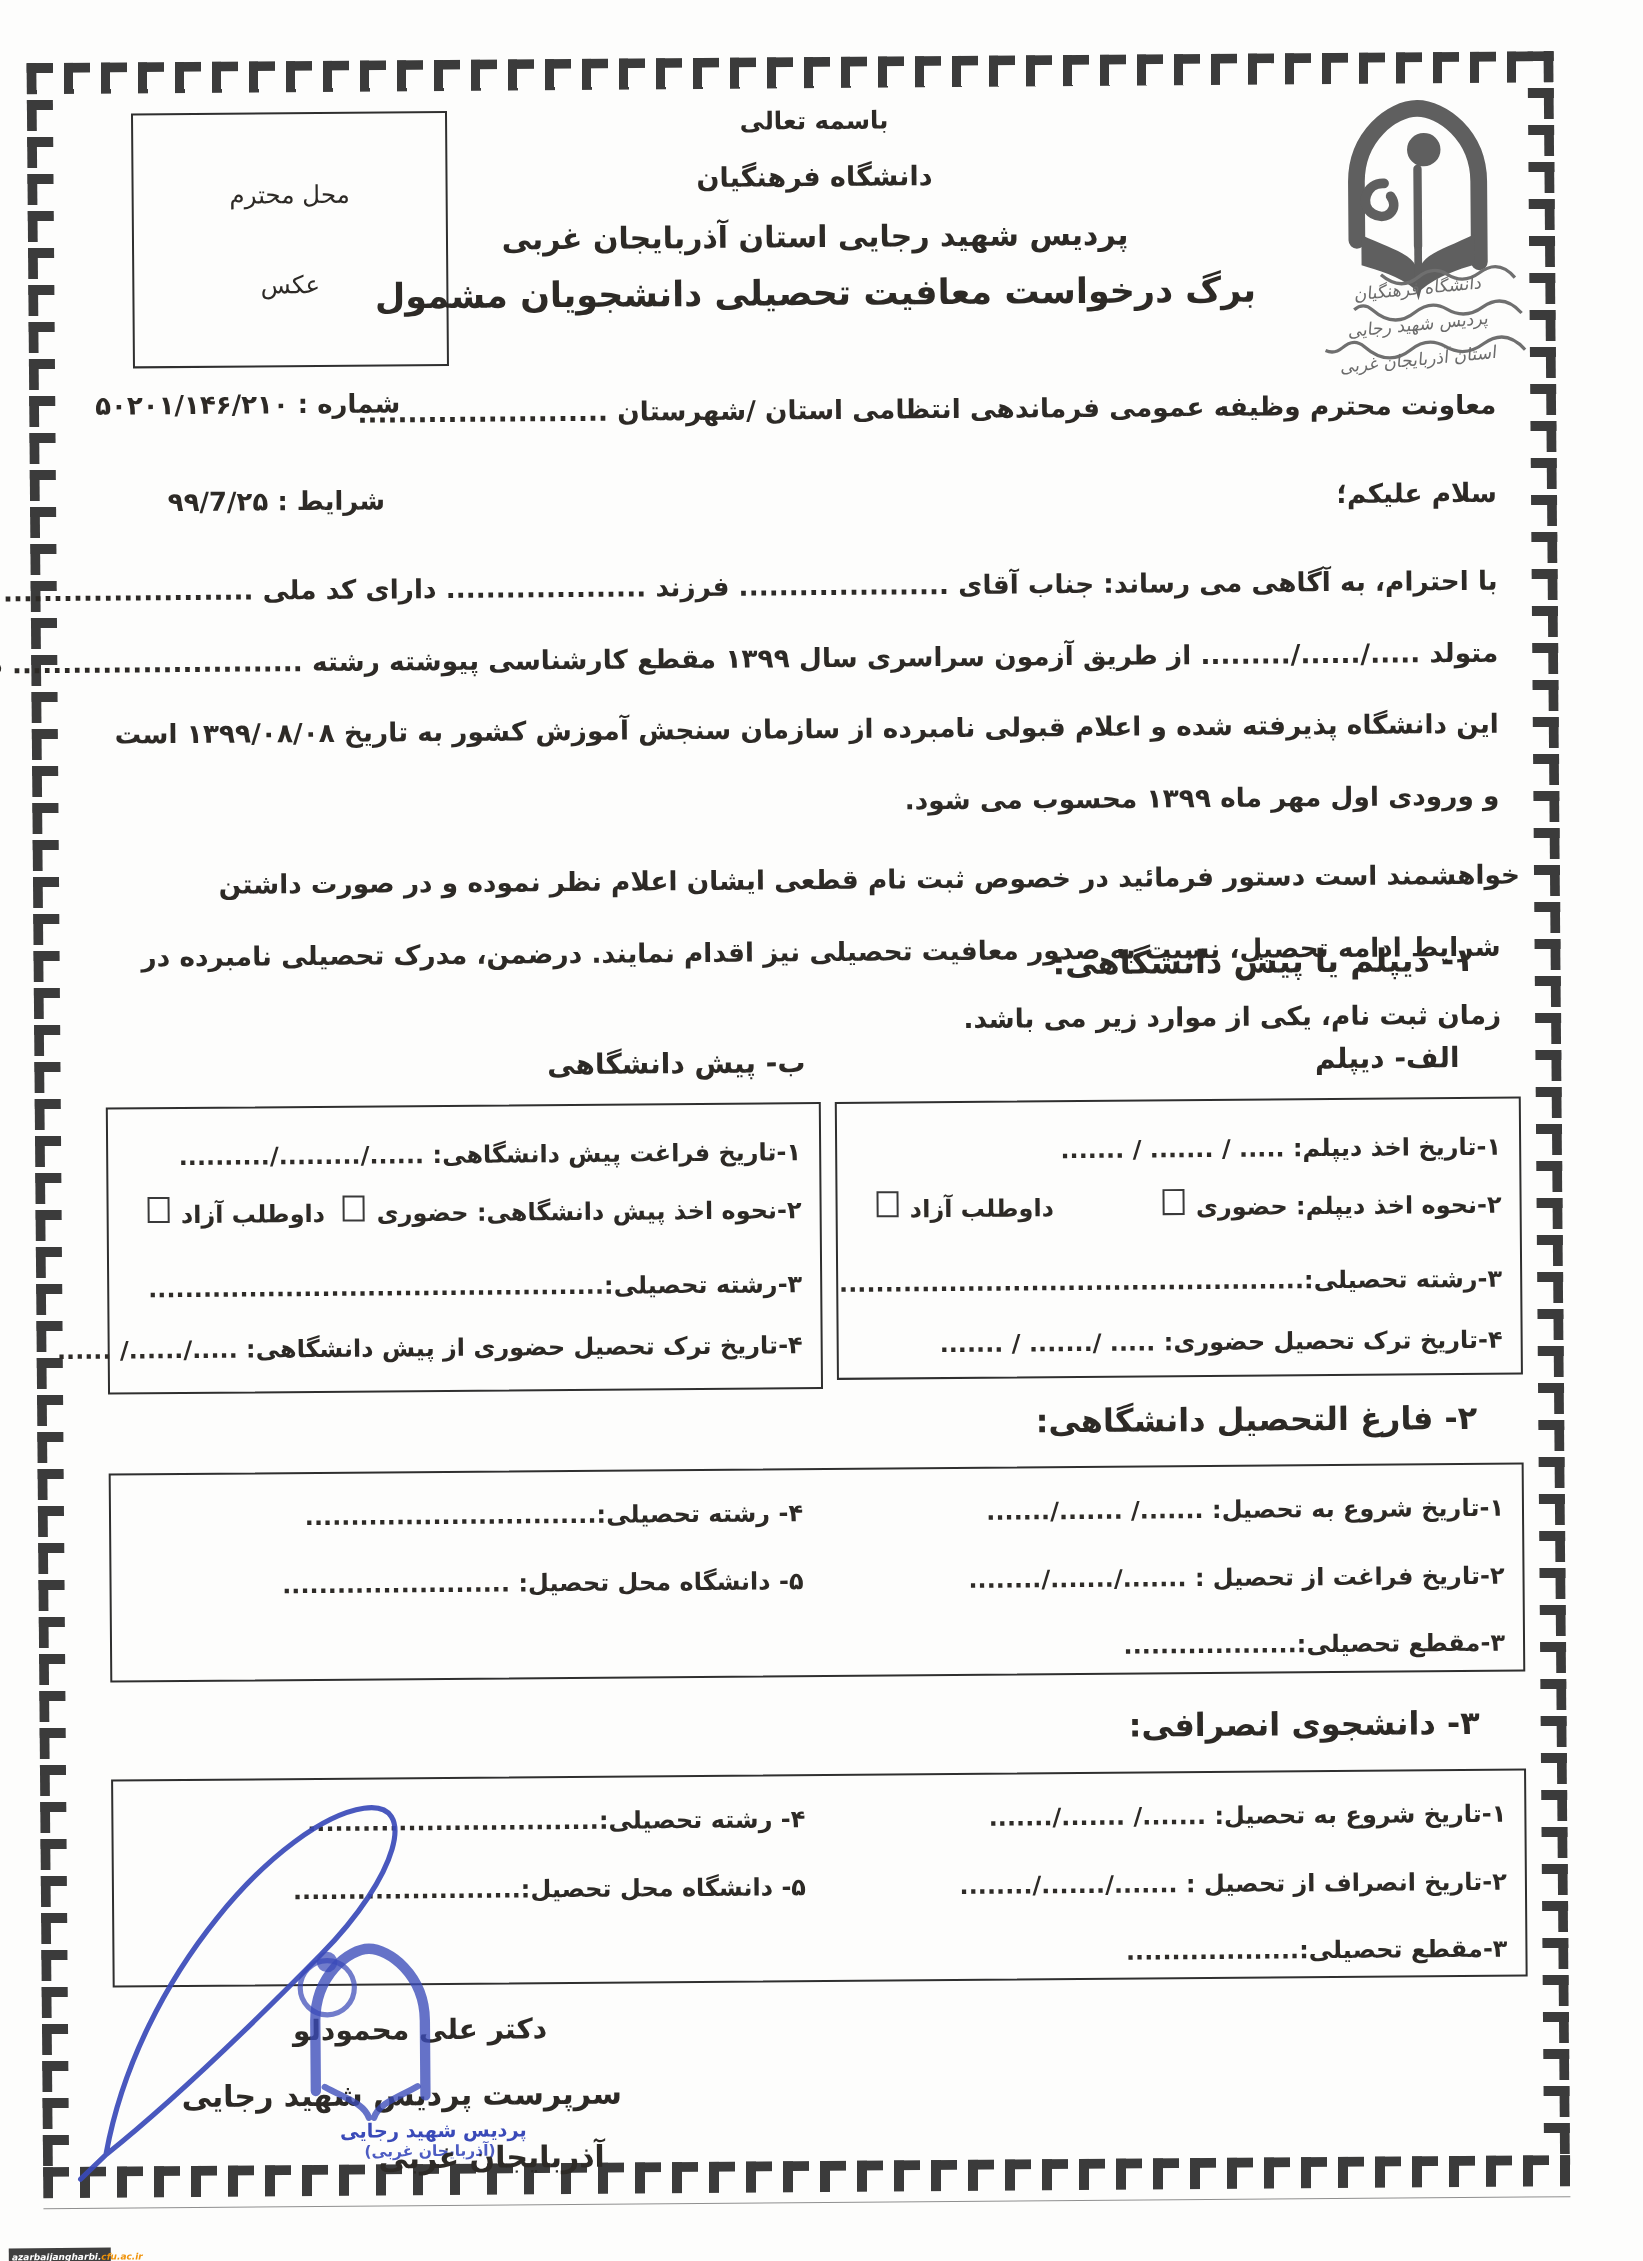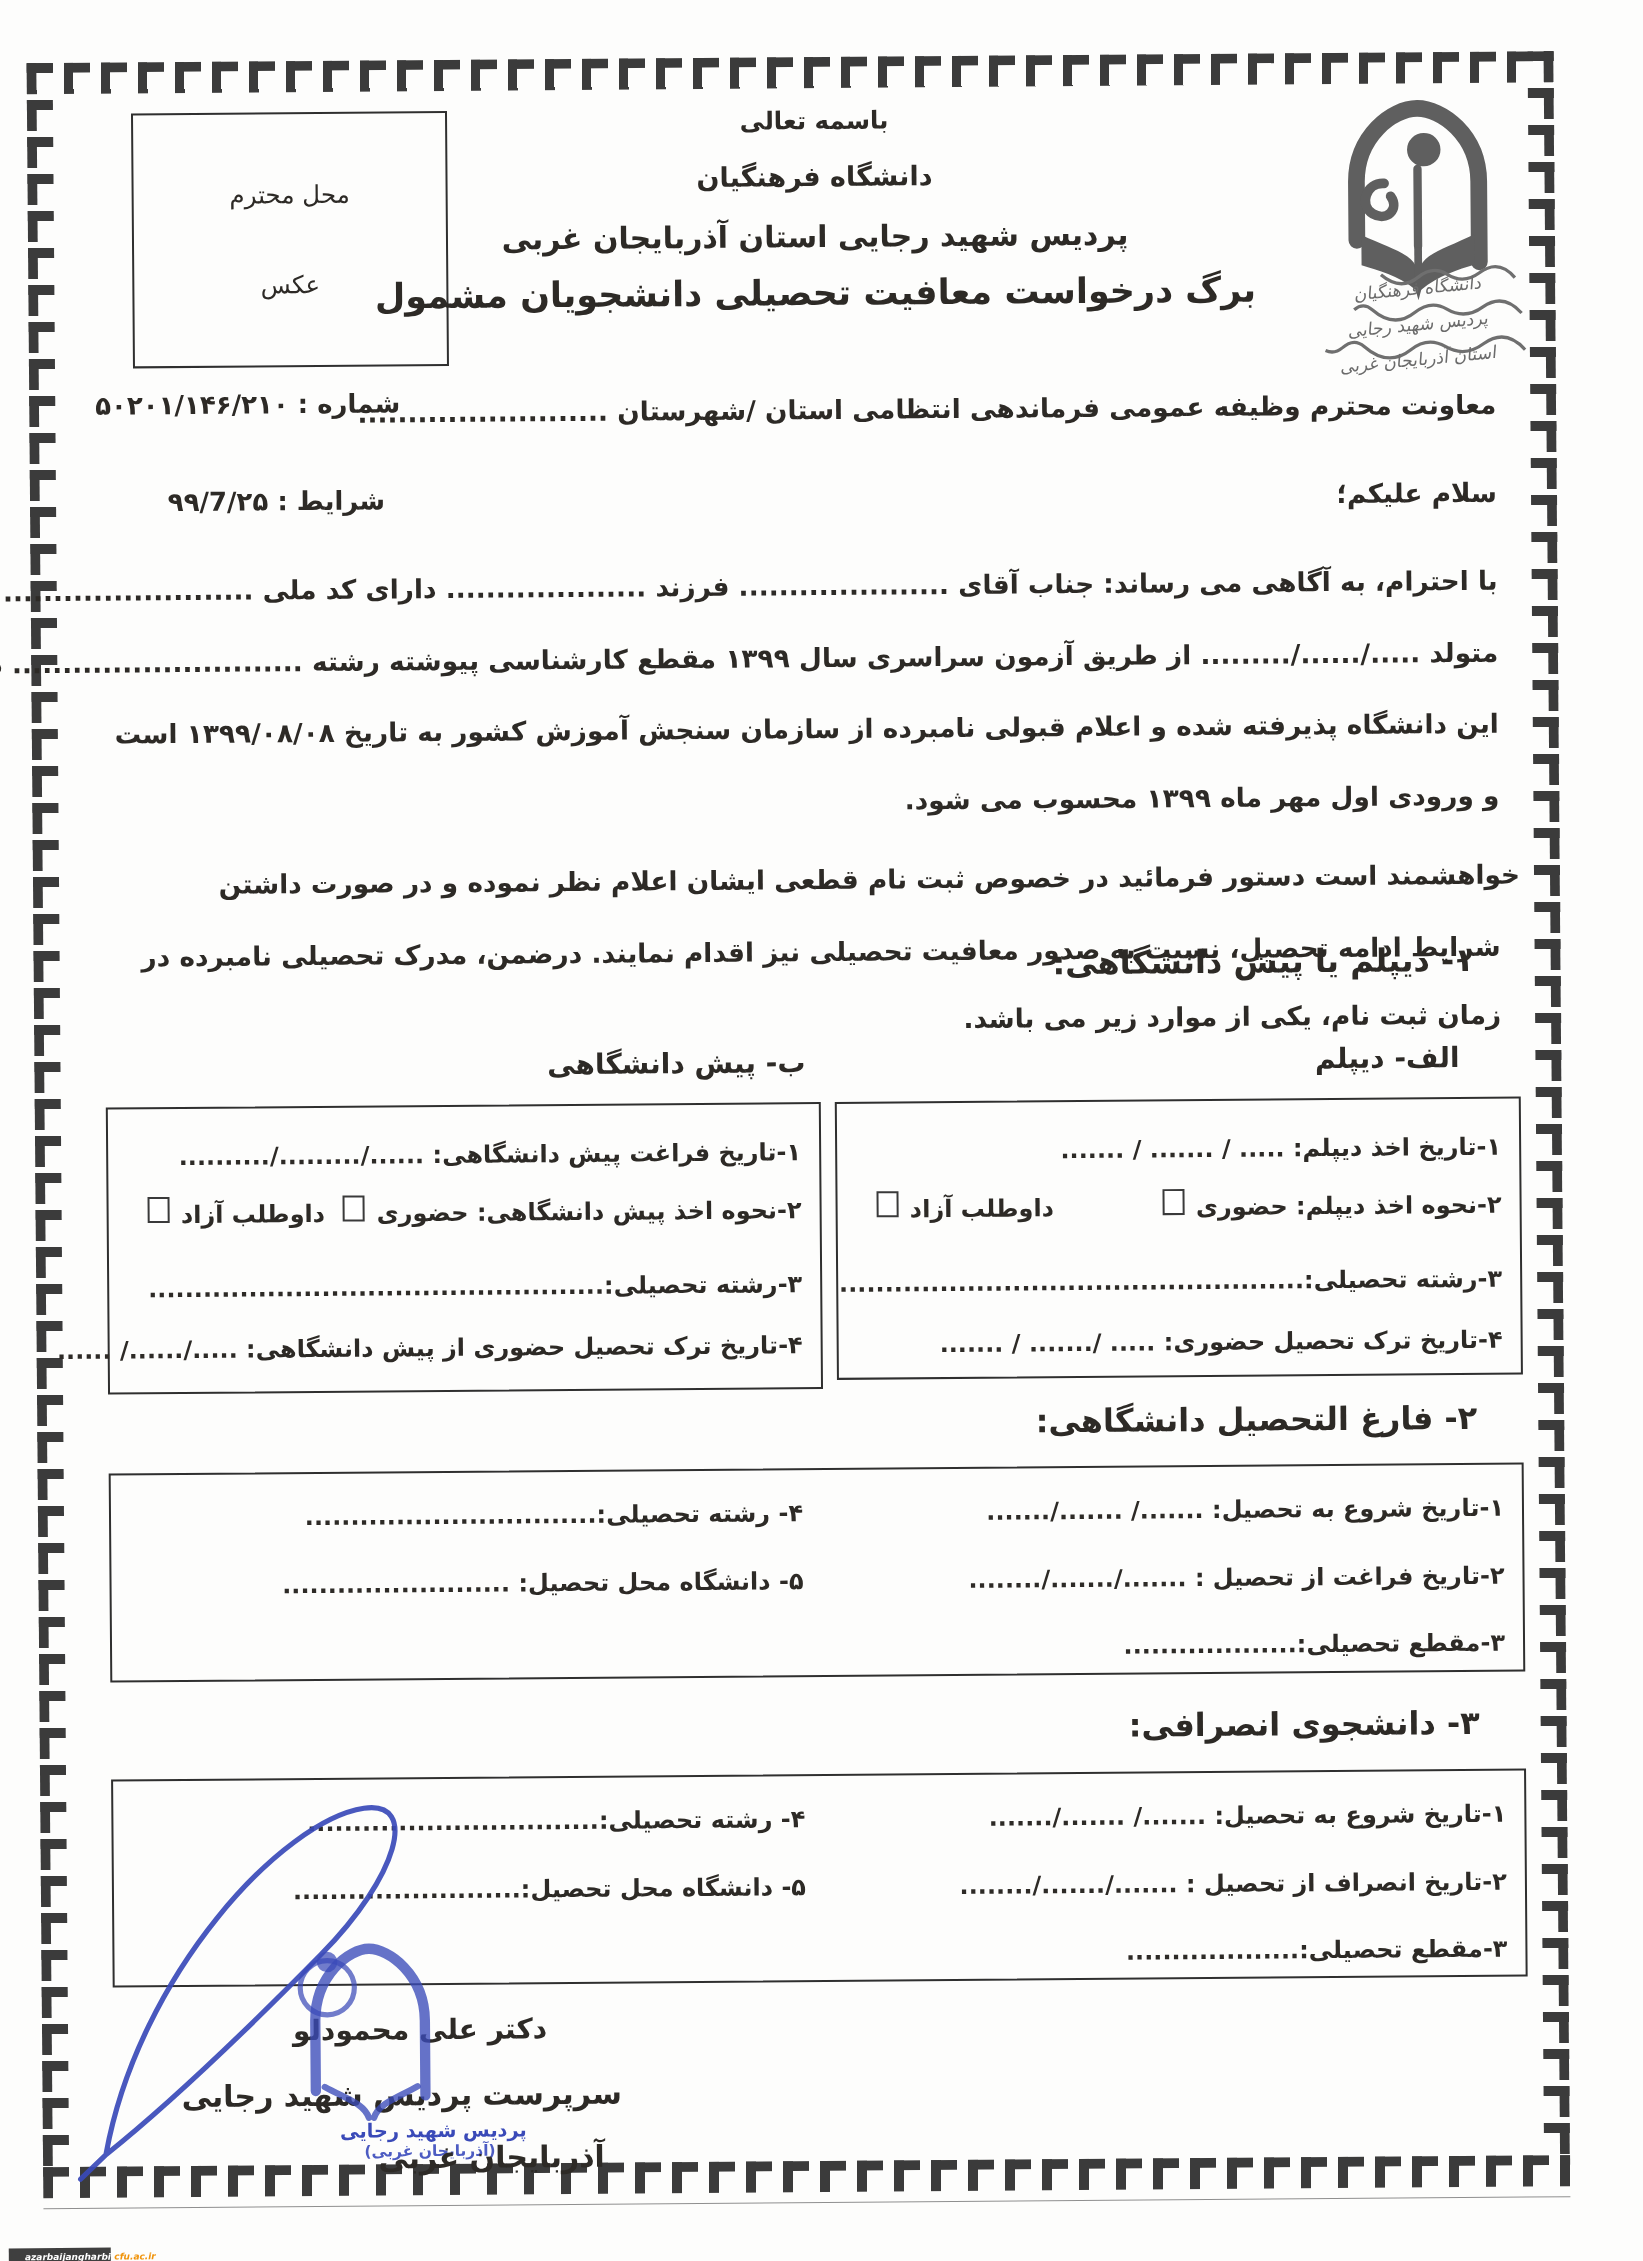--- a/index.html
+++ b/index.html
@@ -102,21 +102,21 @@
   .stamp-t2   { top:2139px; left:293px; width:258px; font-size:15.5px; color:#4d5cc2; font-weight:bold; }
   .sig-region { top:2137px; left:361px; width:245px; font-size:30px; }
 
   .bluework, .graylogo { position:absolute; pointer-events:none; }
   .bluework { inset:0; }
 
   
   .wm { position:absolute; left:0px; top:2242px; width:102px; height:17px; background:#3f3f3f;
         display:flex; align-items:center; padding:0 3.2px; font-size:9px; font-style:italic;
         font-weight:bold; letter-spacing:0; white-space:nowrap; }
-  .wm-a { color:#ffffff;margin-left:13px; } .wm-b { color:#f0930a; }
+  .wm-a { color:#ffffff; } .wm-b { color:#f0930a; }
 </style>
 </head>
 <body>
 
 <div class="sheet">
   <div class="tilt">
 
     <div class="frame frame-top"></div>
     <div class="frame frame-bottom"></div>
     <div class="frame frame-left"></div>

